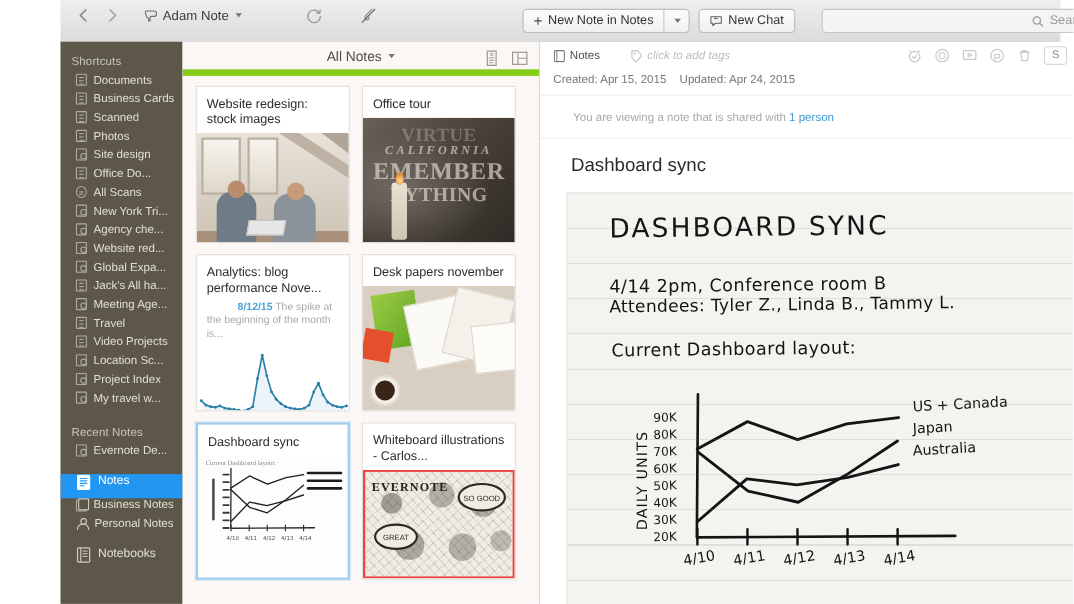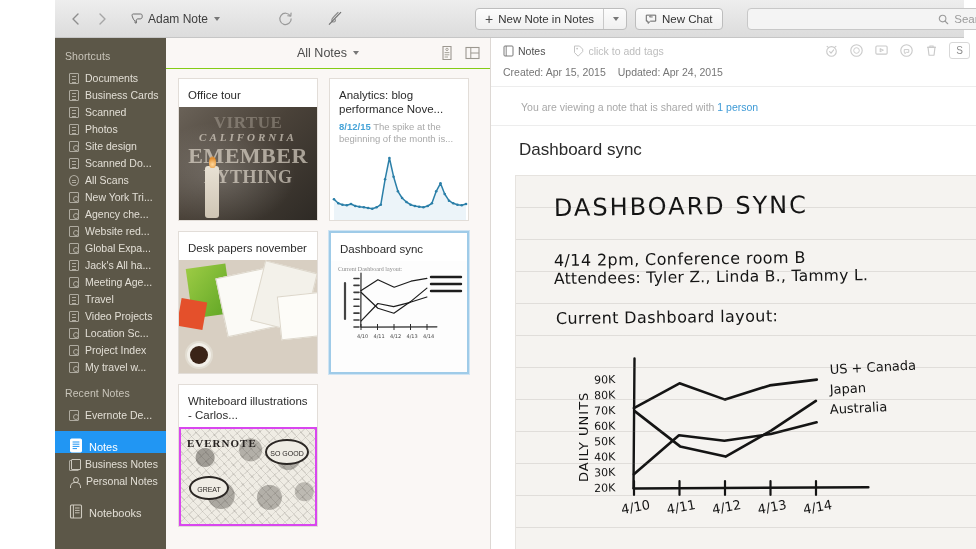--- a/index.html
+++ b/index.html
@@ -16,21 +16,21 @@
     width: 976px; height: 549px;
     background: #ffffff;
   }
 
   
   .toolbar {
     position: absolute;
     left: 55px; top: 0; right: 12px; height: 38px;
     background: linear-gradient(to bottom, #eeeeee 0%, #e3e3e3 60%, #dcdcdc 100%);
     border-bottom: 1px solid #c6c6c6;
-    display: flex; align-items: center;
+    display: flex; align-items: flex-start;
   }
   .tb-left { display: flex; align-items: center; gap: 0px; padding-left: 8px; }
   .nav-arrow {
     width: 26px; height: 26px;
     display: flex; align-items: center; justify-content: center;
     color: #808080; font-size: 15px; line-height: 1;
     cursor: default;
   }
   .nav-arrow svg { display:block; }
   .acct {
@@ -92,21 +92,21 @@
     color: #ddd9d0;
     overflow: hidden;
     padding-top: 8px;
   }
   .sb-header {
     font-size: 10.5px; color: #c9c5ba;
     padding: 4px 0 5px 10px;
     letter-spacing: .1px;
   }
   .sb-item {
-    display: flex; align-items: flex-end; gap: 6px;
+    display: flex; align-items: flex-start; gap: 6px;
     height: 17px;
     padding-left: 14px;
     font-size: 10.5px;
     color: #e2ded5;
     white-space: nowrap;
   }
   .sb-item.selected {
     background: #2196f3;
     color: #ffffff;
     height: 21px;
@@ -166,21 +166,21 @@
     position: absolute; left: 166px; top: 38px;
     width: 325px; bottom: 0;
     background: #faf7f5;
     border-right: 1px solid #ddd8d4;
     overflow: hidden;
   }
   .nl-header {
     height: 31px;
     display: flex; align-items: center; justify-content: center;
     position: relative;
-    border-bottom: 1px solid #84cc16;
+    border-bottom: 6px solid #84cc16;
     background: #faf7f5;
   }
   .nl-title { font-size: 12.5px; color: #4c4c4c; display:flex; align-items:center; gap:4px;}
   .nl-hdr-icons { position: absolute; right: 10px; top: 7px; display:flex; gap: 10px; }
   .nl-hdr-icons .ic { width: 15px; height: 16px; color:#9c9890; }
 
   .cards {
     position: absolute; top: 32px; left: 0; right: 0; bottom: 0;
     padding: 8px 0 0 12px;
     display: flex; flex-wrap: wrap;
@@ -205,21 +205,21 @@
     line-height: 14px;
     color: #2b2b2b;
     padding: 9px 9px 5px 9px;
     font-weight: 400;
   }
   .card-snip {
     font-size: 9.5px; line-height: 12px;
     padding: 0 9px 5px 9px;
     color: #a9a9a9;
   }
-  .card-snip .date { color: #47a4d8; font-weight: bold; }
+  .card-snip .date { color: #47a4d8; font-weight: bold; margin-left: 28px; }
   .card-media { flex: 1 1 auto; position: relative; overflow: hidden; }
 
   
   .art-office {
     position:absolute; inset:0;
     background:
       radial-gradient(ellipse at 30% 60%, rgba(255,255,255,.20) 0%, rgba(255,255,255,0) 55%),
       linear-gradient(135deg,#6a6258 0%, #4a4239 45%, #2e2a25 100%);
   }
   .art-office .txt {
@@ -264,21 +264,21 @@
 
   .art-desk { position:absolute; inset:0; background:#d8cfc2; }
   .art-desk .pkg { position:absolute; left:10px; top:6px; width:40px; height:50px; background: linear-gradient(135deg,#9ccb44,#5ea524); transform: rotate(-8deg); }
   .art-desk .pkg2 { position:absolute; left:0px; top:40px; width:26px; height:28px; background:#e4502b; transform: rotate(10deg); }
   .art-desk .pp1 { position:absolute; left:42px; top:12px; width:56px; height:60px; background:#fbfaf6; border:1px solid #ddd7cb; transform: rotate(-12deg); }
   .art-desk .pp2 { position:absolute; left:78px; top:6px; width:54px; height:62px; background:#f3f1ea; border:1px solid #ddd7cb; transform: rotate(14deg); }
   .art-desk .pp3 { position:absolute; left:100px; top:34px; width:46px; height:44px; background:#fdfcf8; border:1px solid #ddd7cb; transform: rotate(-6deg); }
   .art-desk .cup { position:absolute; left:6px; bottom:4px; width:28px; height:28px; border-radius:50%; background:#f2efe8; border:2px solid #e2ddd2; }
   .art-desk .cof { position:absolute; left:11px; bottom:9px; width:18px; height:18px; border-radius:50%; background:#3a2317; }
 
-  .art-white { position:absolute; inset:0; background:#d946ef; }
+  .art-white { position:absolute; inset:0; background:#ef4444; }
   .art-white .doodles {
     position:absolute; inset:2px;
     background:
       radial-gradient(circle at 18% 30%, rgba(40,36,30,.40) 0 9px, transparent 10px),
       radial-gradient(circle at 52% 22%, rgba(40,36,30,.30) 0 11px, transparent 12px),
       radial-gradient(circle at 80% 30%, rgba(40,36,30,.32) 0 12px, transparent 13px),
       radial-gradient(circle at 30% 70%, rgba(40,36,30,.34) 0 13px, transparent 14px),
       radial-gradient(circle at 66% 72%, rgba(40,36,30,.30) 0 12px, transparent 13px),
       radial-gradient(circle at 92% 66%, rgba(40,36,30,.25) 0 9px, transparent 10px),
       repeating-linear-gradient(48deg, rgba(45,40,34,.13) 0 1px, transparent 1px 6px),
@@ -321,21 +321,21 @@
   }
   .ed-topbar {
     height: 25px;
     display: flex; align-items: center;
     padding: 0 10px 0 12px;
     font-size: 10.5px; color: #6e6e6e;
     gap: 6px;
     position: relative;
   }
   .ed-nbk { display:flex; align-items:center; gap:4px; color:#4f4f4f; }
-  .ed-tags { display:flex; align-items:flex-start; gap:4px; color:#bdbdbd; margin-left: 22px; }
+  .ed-tags { display:flex; align-items:flex-start; gap:4px; color:#bdbdbd; margin-left: 22px; font-style: italic; }
   .ed-acts { position:absolute; right: 6px; top: 4px; display:flex; gap: 9px; align-items:center; }
   .ed-acts .ic { width:16px; height:16px; color:#c9c9c9; }
   .ed-acts .sbtn {
     height:17px; padding:0 6px; border:1px solid #d8d8d8; border-radius:3px;
     font-size:10px; color:#8d8d8d; display:flex; align-items:center; background:#fff;
   }
   .ed-dates {
     padding: 3px 0 8px 12px;
     font-size: 10.5px; color: #767676;
     display:flex; gap: 12px;
@@ -459,21 +459,21 @@
       <div class="sb-item">
           <span class="sb-ico note"></span>
           <span class="label">Photos</span>
         </div>
       <div class="sb-item">
           <span class="sb-ico shared"></span>
           <span class="label">Site design</span>
         </div>
       <div class="sb-item">
           <span class="sb-ico note"></span>
-          <span class="label">Scanned Do...</span>
+          <span class="label">Office Do...</span>
         </div>
       <div class="sb-item">
           <span class="sb-ico round"></span>
           <span class="label">All Scans</span>
         </div>
       <div class="sb-item">
           <span class="sb-ico shared"></span>
           <span class="label">New York Tri...</span>
         </div>
       <div class="sb-item">
@@ -586,20 +586,38 @@
             <rect x="1" y="2.5" width="13" height="11" fill="none" stroke="#9c9890" stroke-width="1.1"></rect>
             <line x1="5.8" y1="2.5" x2="5.8" y2="13.5" stroke="#9c9890" stroke-width="1"></line>
             <line x1="5.8" y1="8" x2="14" y2="8" stroke="#9c9890" stroke-width="1"></line>
           </svg>
         </span>
       </div>
     </div>
 
     <div class="cards">
 
+      <div class="card">
+        <div class="card-title">Website redesign: stock images</div>
+        <div class="card-media">
+          <div class="art-people">
+            <div class="wall"></div>
+              <div class="win"></div>
+              <div class="win win2"></div>
+            <div class="beam"></div>
+              <div class="beam beam2"></div>
+            <div class="table"></div>
+            <div class="p1"></div>
+              <div class="p1h"></div>
+            <div class="p2"></div>
+              <div class="p2h"></div>
+            <div class="lap"></div>
+          </div>
+        </div>
+      </div>
 
       <div class="card">
         <div class="card-title">Office tour</div>
         <div class="card-media">
           <div class="art-office">
             <div class="txt">
               <div class="l1">VIRTUE</div>
               <div class="l2">CALIFORNIA</div>
               <div class="l3">EMEMBER</div>
               <div class="l4">RYTHING</div>

